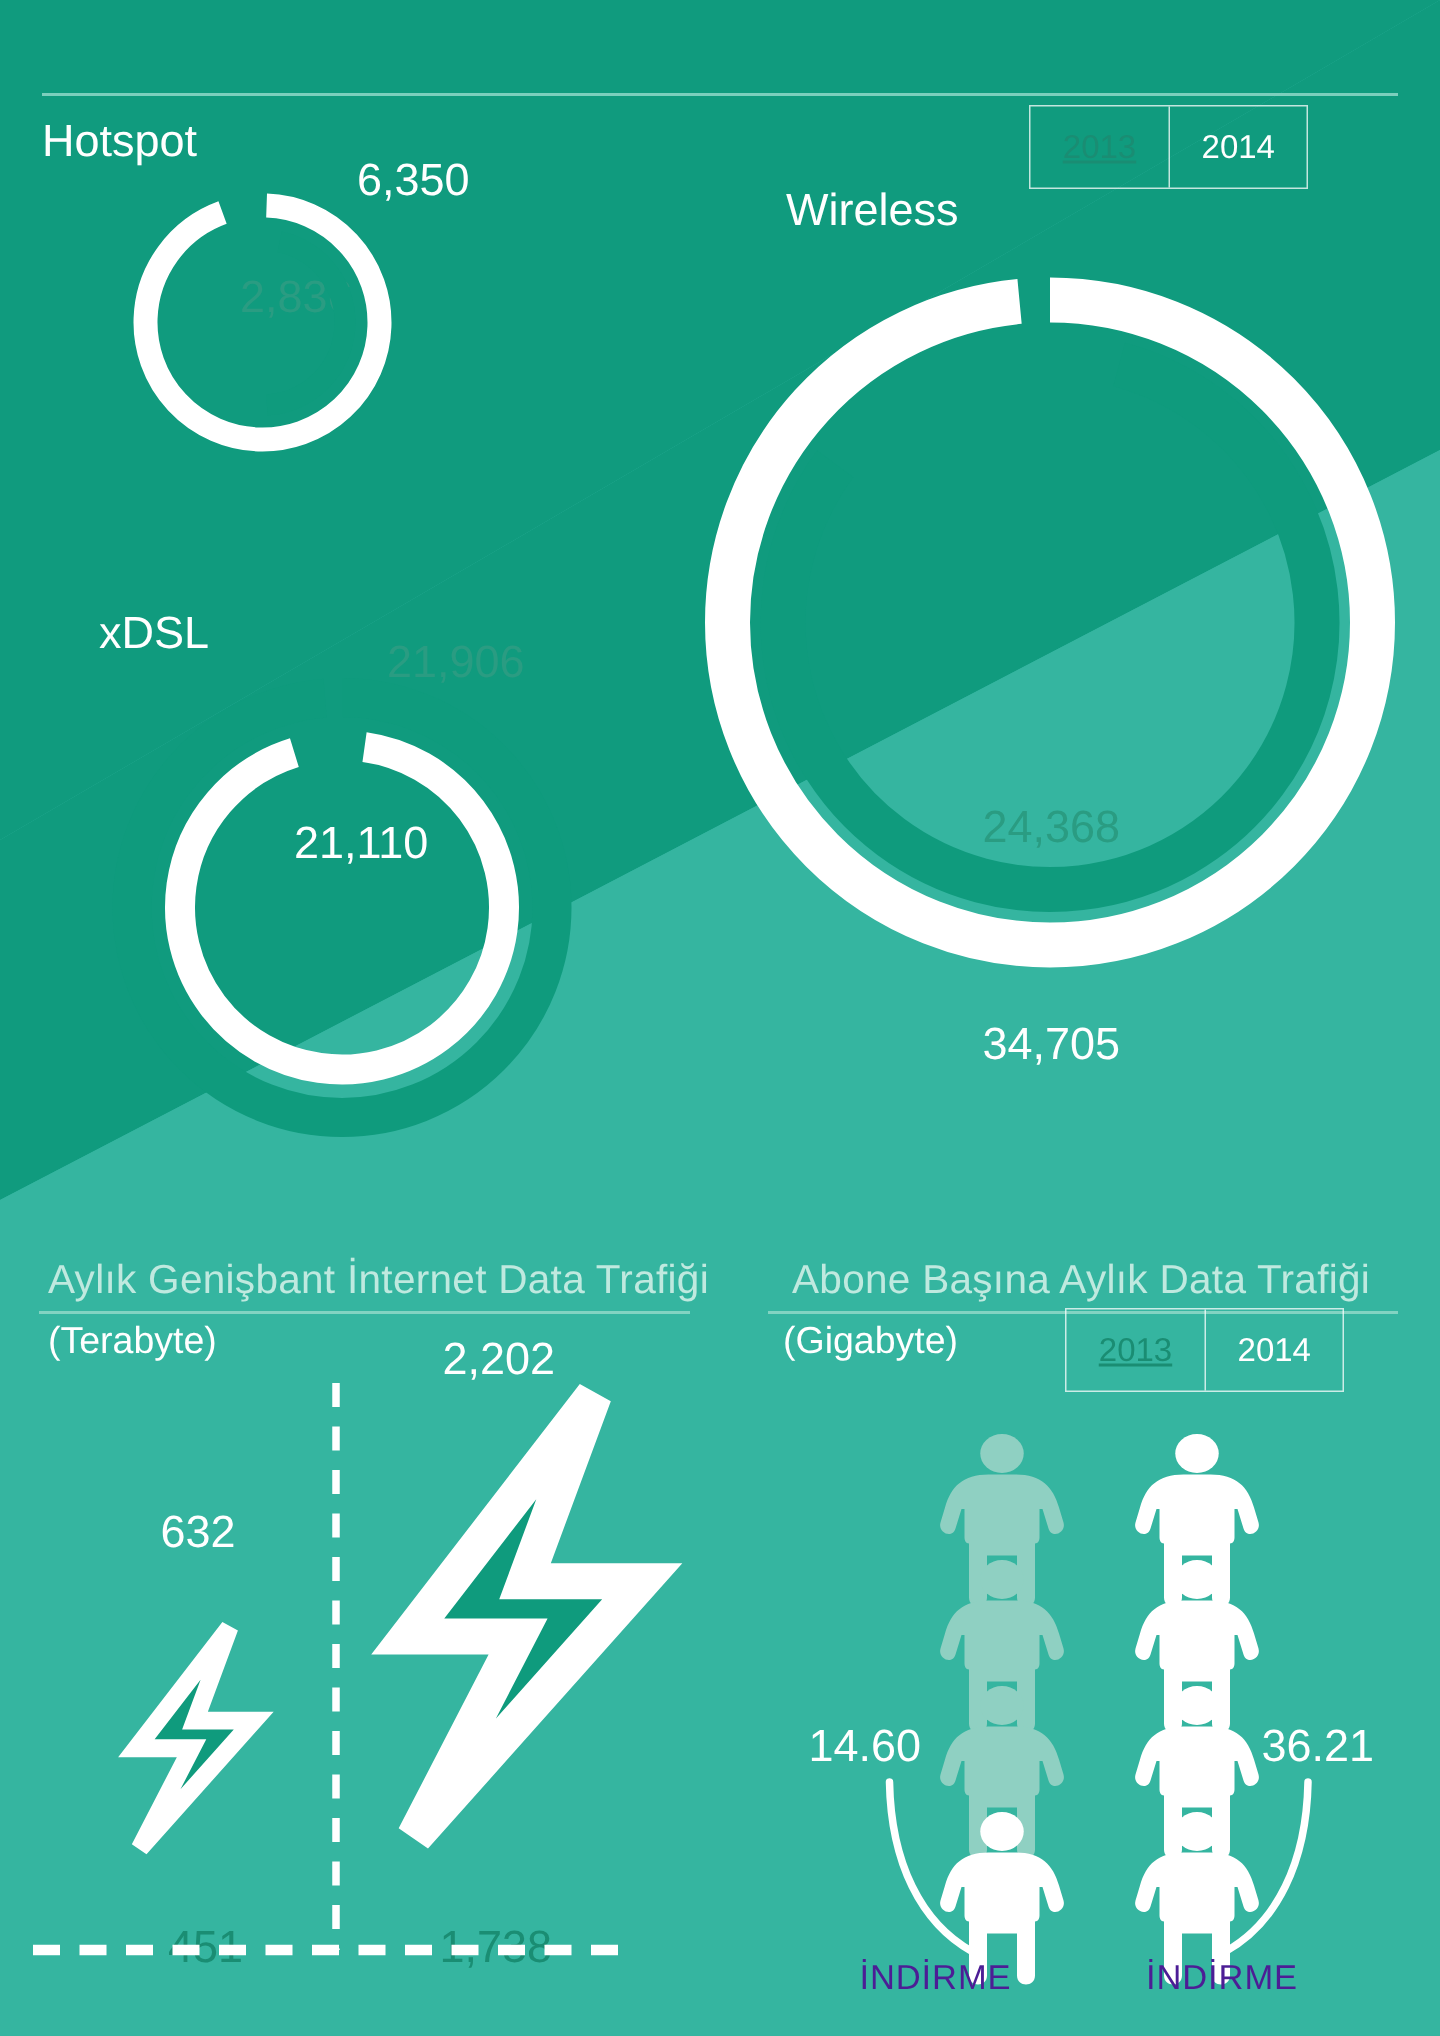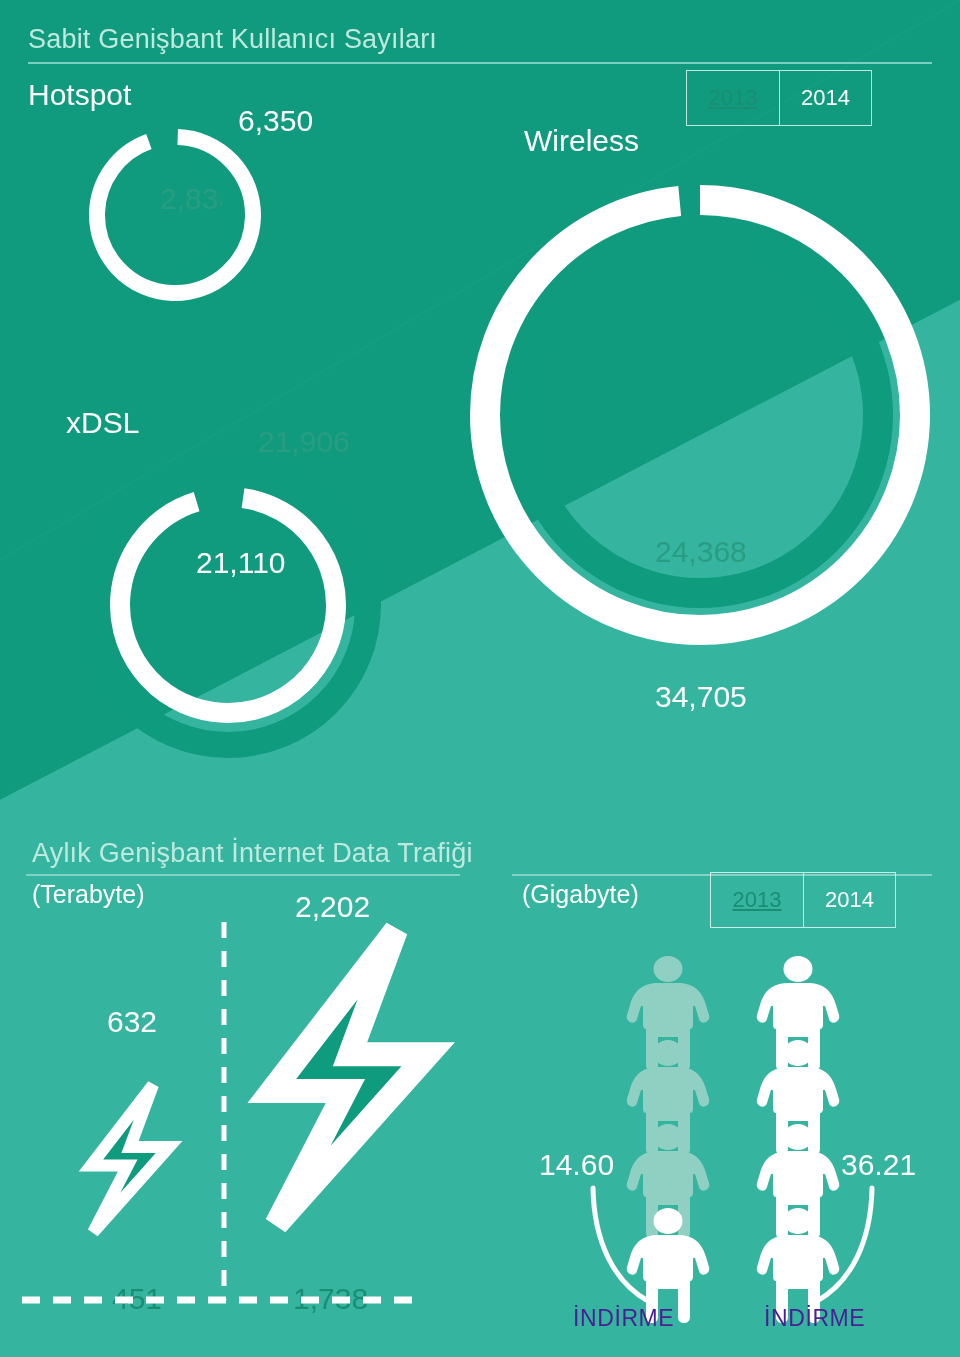--- a/index.html
+++ b/index.html
@@ -95,21 +95,20 @@
   <svg class="bg-svg" viewBox="0 0 960 1357">
     <rect x="0" y="0" width="960" height="1357" fill="#35b5a0"></rect>
 
     <polygon points="960,0 960,300 0,800 0,560" fill="#109b7e"></polygon>
     <polygon points="960,0 0,560 0,0" fill="#109b7e"></polygon>
 
     <rect x="0" y="800" width="960" height="557" fill="#35b5a0"></rect>
     <polygon points="0,800 960,300 960,1357 0,1357" fill="#35b5a0"></polygon>
   </svg>
 
-  <div class="sec-title" style="left:28px;top:24px;">Sabit Genişbant Kullanıcı Sayıları</div>
   <div class="sec-rule" style="left:28px;top:62px;width:904px;"></div>
 
   <div class="legend" style="left:686px;top:70px;">
     <div class="legend-cell y2013">2013</div>
     <div class="legend-cell y2014">2014</div>
   </div>
 
   <div class="cat-label" style="left:28px;top:78px;">Hotspot</div>
   <div class="val-2014" style="left:238px;top:104px;">6,350</div>
   <div class="val-2013 on-dark" style="left:160px;top:182px;">2,836</div>
@@ -160,20 +159,21 @@
 
     <g transform="translate(84,185) scale(0.46)">
       <path d="M150 0 L15 175 L95 175 L20 320 L185 135 L100 135 Z" fill="#0f9b7d" stroke="#ffffff" stroke-width="26" stroke-linejoin="miter"></path>
     </g>
 
     <g transform="translate(258,30) scale(0.92)">
       <path d="M150 0 L15 175 L95 175 L20 320 L185 135 L100 135 Z" fill="#0f9b7d" stroke="#ffffff" stroke-width="26" stroke-linejoin="miter"></path>
     </g>
   </svg>
 
+  <div class="sec-title" style="left:528px;top:838px;">Abone Başına Aylık Data Trafiği</div>
   <div class="sec-rule" style="left:512px;top:874px;width:420px;"></div>
   <div class="sub-label" style="left:522px;top:880px;">(Gigabyte)</div>
 
   <div class="legend" style="left:710px;top:872px;">
     <div class="legend-cell y2013">2013</div>
     <div class="legend-cell y2014">2014</div>
   </div>
 
   <svg style="position:absolute;left:490px;top:930px;" width="470" height="427" viewBox="0 0 470 427">
     <defs>

